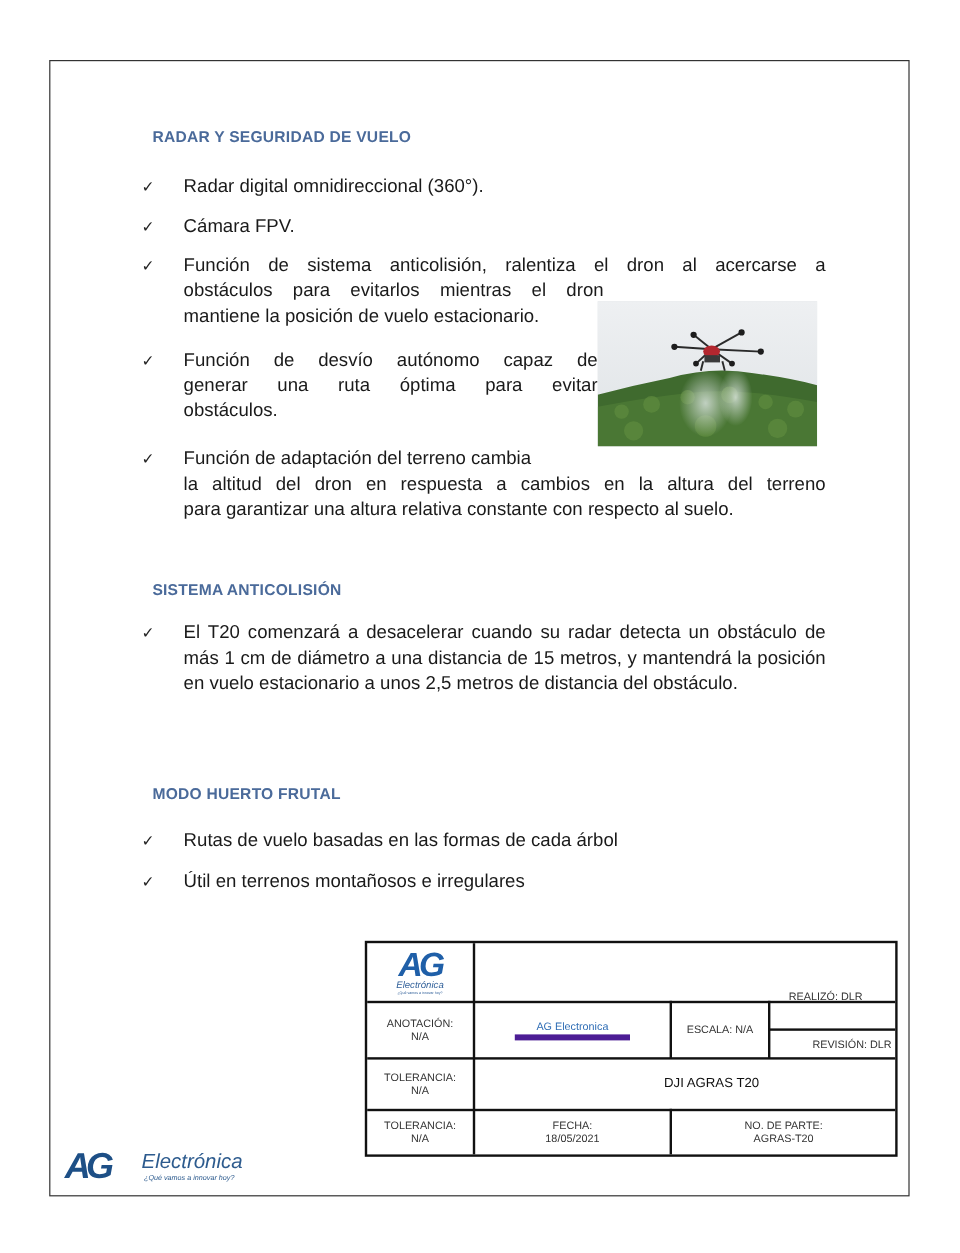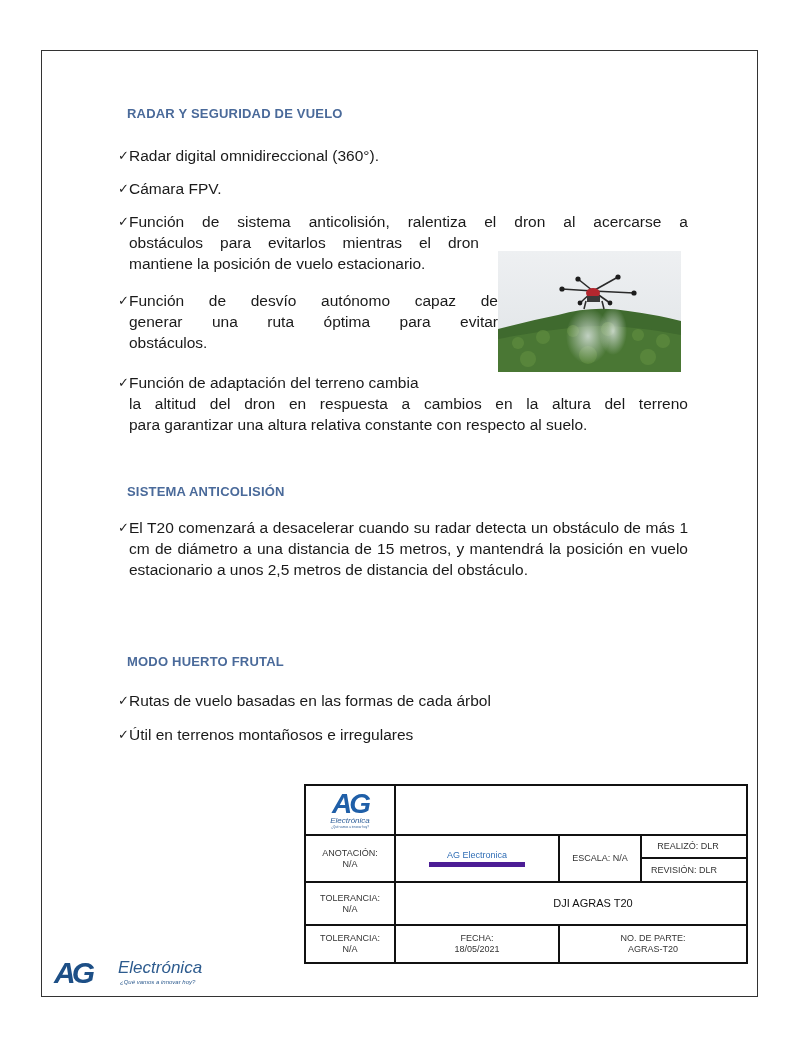--- a/index.html
+++ b/index.html
@@ -1,21 +1,21 @@
 <!DOCTYPE html>
 <html><head>
   <meta charset="utf-8">
   <style>
     html, body { margin: 0; padding: 0; background: #ffffff; }
     body { width: 800px; height: 1044px; position: relative; overflow: hidden; font-family: "Liberation Sans", sans-serif; color: #1a1a1a; }
     .page { position: absolute; left: 41px; top: 50px; width: 717px; height: 947px; border: 1.5px solid #333; box-sizing: border-box; background: #fff; }
     .section-title { position: absolute; left: 127px; font-family: "Liberation Sans", sans-serif; font-weight: bold; font-size: 13px; color: #4a6a9a; letter-spacing: 0.2px; margin: 0; }
     .item { position: absolute; left: 118px; font-size: 15.5px; line-height: 21px; color: #1a1a1a; }
     .item .check { position: absolute; left: 0; top: 0; font-size: 13px; color: #222; }
-    .item .txt { display: block; margin-left: 11px; text-align: justify; }
+    .item .txt { display: block; margin-left: 35px; text-align: justify; }
     .img-box { position: absolute; left: 498px; top: 251px; width: 183px; height: 121px; overflow: hidden; background: #e6e9ec; }
     .tb { position: absolute; left: 304px; top: 784px; width: 444px; height: 180px; border: 2px solid #111; box-sizing: border-box; font-family: "Liberation Sans", sans-serif; font-size: 9px; color: #333; }
     .cell { position: absolute; box-sizing: border-box; display: flex; flex-direction: column; align-items: center; justify-content: center; text-align: center; line-height: 11px; }
     .vl { position: absolute; background: #111; width: 1.5px; }
     .hl { position: absolute; background: #111; height: 1.5px; }
     .link { color: #2f6db5; text-decoration: none; border-bottom: 5px solid #4c1d95; padding: 0 18px 1px; }
     .bold-title { font-weight: normal; font-size: 11px; color: #111; padding-left: 44px; }
   </style>
 </head>
 <body>
@@ -137,22 +137,22 @@
 
 
   <div class="cell" style="left:0; top:50px; width:88px; height:45px;">
     <span>ANOTACIÓN:</span>
     <span>N/A</span>
   </div>
   <div class="cell" style="left:90px; top:50px; width:162px; height:45px;">
     <a class="link" href="#">AG Electronica</a>
   </div>
   <div class="cell" style="left:254px; top:50px; width:80px; height:45px;">ESCALA: N/A</div>
-  <div class="cell" style="left:336px; top:50px; width:92px; height:21px;">REALIZÓ: DLR</div>
-  <div class="cell" style="left:326px; top:73px; width:104px; height:22px;">REVISIÓN: DLR</div>
+  <div class="cell" style="left:336px; top:34px; width:92px; height:21px;">REALIZÓ: DLR</div>
+  <div class="cell" style="left:352px; top:73px; width:104px; height:22px;">REVISIÓN: DLR</div>
 
   <div class="cell" style="left:0; top:97px; width:88px; height:41px;">
     <span>TOLERANCIA:</span>
     <span>N/A</span>
   </div>
   <div class="cell bold-title" style="left:90px; top:97px; width:350px; height:41px;">DJI AGRAS T20</div>
 
   <div class="cell" style="left:0; top:140px; width:88px; height:36px;">
     <span>TOLERANCIA:</span>
     <span>N/A</span>

